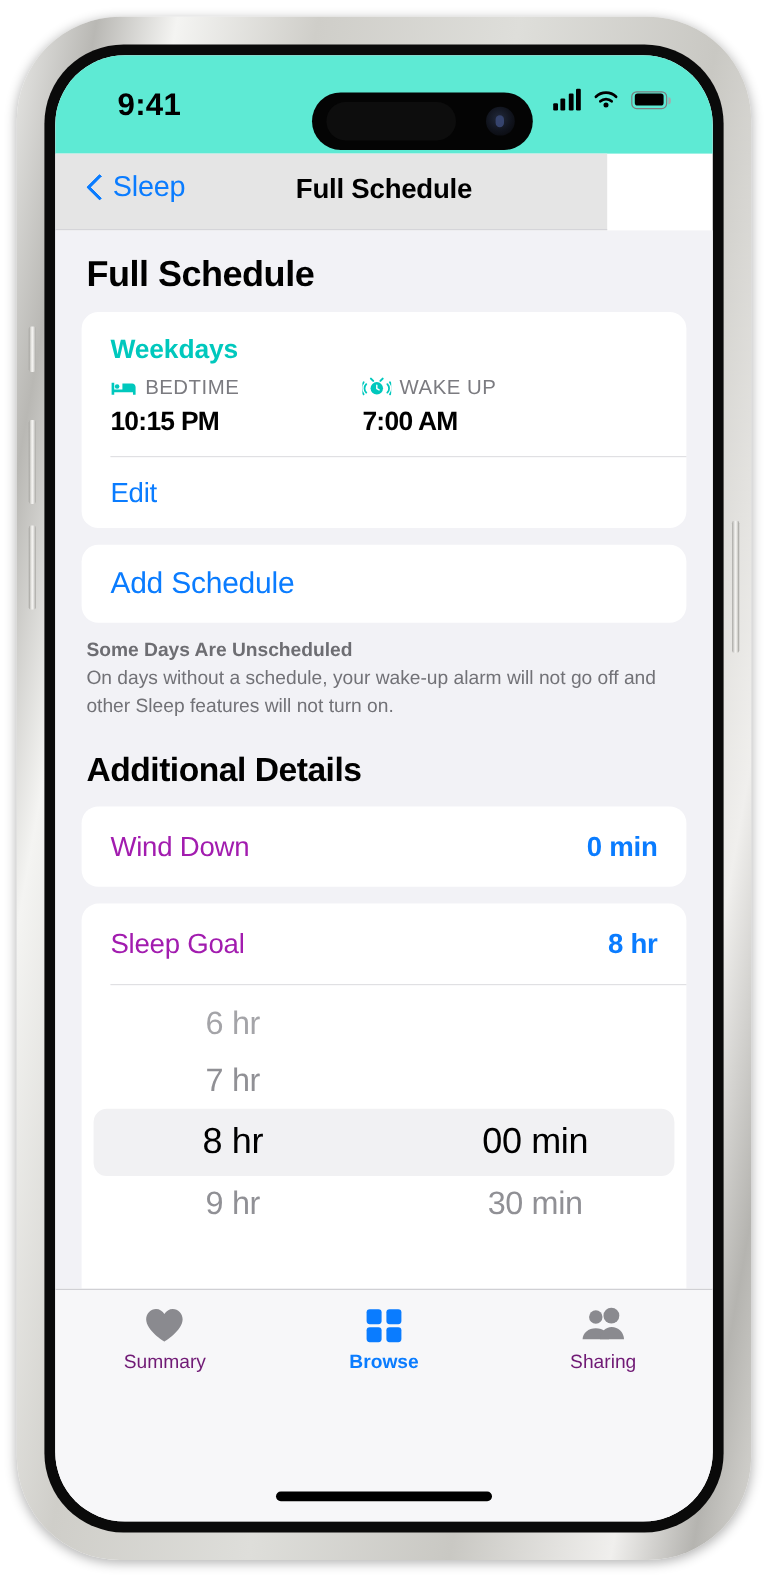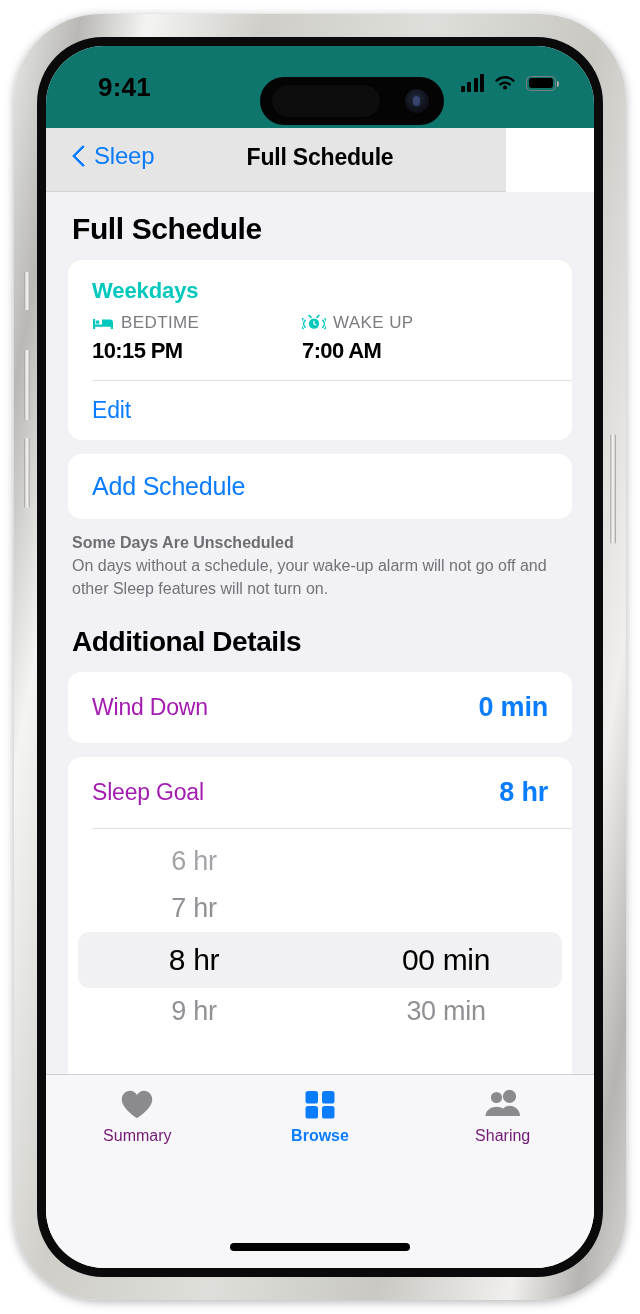--- a/index.html
+++ b/index.html
@@ -44,21 +44,21 @@
   #btn-action { left:10px; top:258px;  width:6px; height:38px; }
   #btn-volup  { left:10px; top:336px;  width:6px; height:70px; }
   #btn-voldn  { left:10px; top:424px;  width:6px; height:70px; }
   #btn-power  { right:10px; top:420px; width:6px; height:110px;
     background:linear-gradient(270deg,#9a9995 0%,#e3e2de 30%,#f5f4f2 55%,#a9a8a4 100%); }
 
   
   #status-bar {
     position:absolute; left:0; top:0;
     width:548px; height:82px;
-    background:#0f766e;
+    background:#5eead4;
   }
   #status-time {
     position:absolute; left:52px; top:26px;
     font-size:26px; font-weight:700; color:#000;
     letter-spacing:.2px;
   }
   #dynamic-island {
     position:absolute; left:214px; top:31px;
     width:184px; height:48px;
     border-radius:24px;
@@ -176,21 +176,21 @@
     font-size:16px; color:#727277; line-height:1.45;
   }
   .footnote .bold { font-weight:700; color:#6d6d72; display:block; }
 
   
   .detail-row {
     display:flex; align-items:center; justify-content:space-between;
     padding:20px 24px;
   }
   .detail-label { font-size:23px; color:#a21caf; letter-spacing:-.2px; }
-  .detail-value { font-size:27px; color:#0a7cff; font-weight:600; letter-spacing:-.2px; }
+  .detail-value { font-size:23px; color:#0a7cff; font-weight:600; letter-spacing:-.2px; }
 
   
   #picker {
     position:relative; height:266px; overflow:hidden;
   }
   #picker-select-band {
     position:absolute; left:10px; top:103px;
     width:calc(100% - 20px); height:56px;
     background:#f1f1f3; border-radius:11px;
   }

